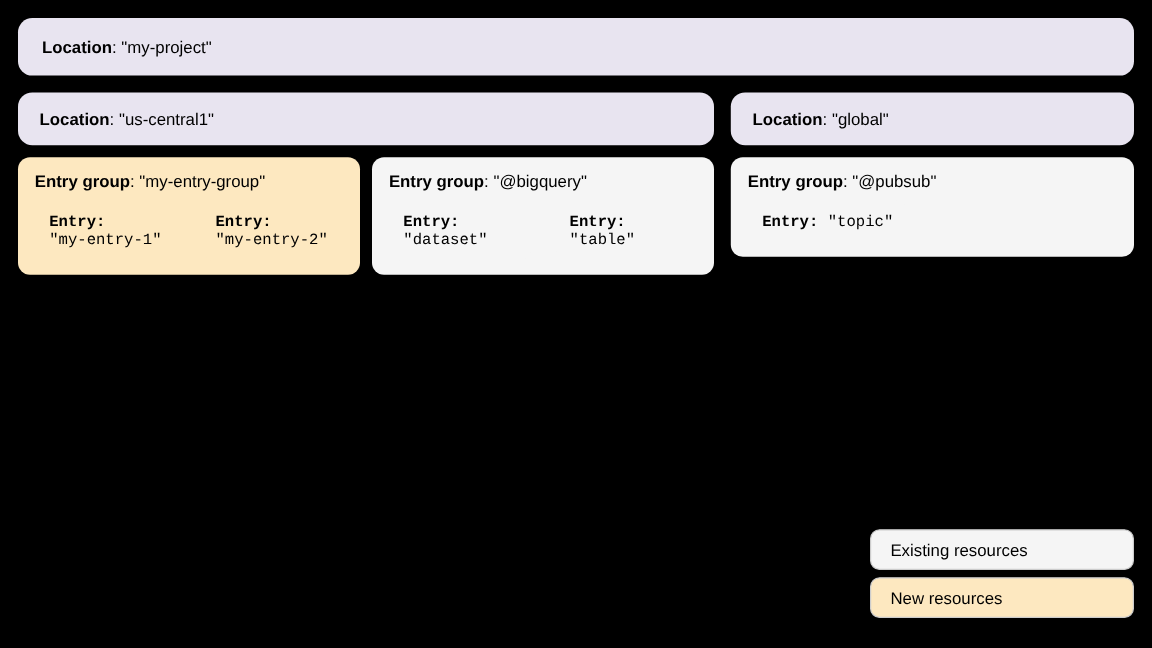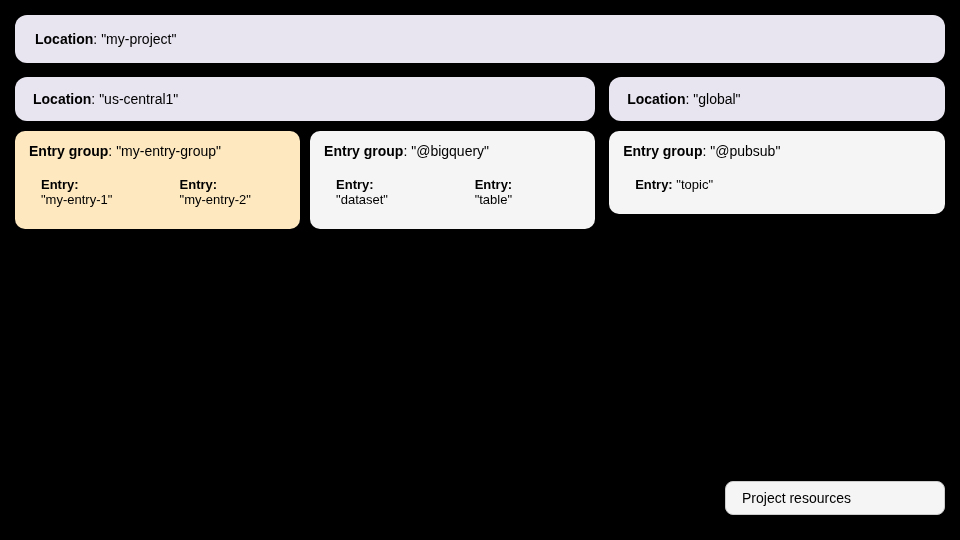--- a/index.html
+++ b/index.html
@@ -81,20 +81,21 @@
     .entry-group-box.white-right {
       background: #f5f5f5;
       width: 100%;
     }
 
     
     .entries-row {
       display: flex;
       gap: 20px;
       margin-top: 8px;
+      font-family: Liberation Mono, monospace;
     }
 
     .entry-box {
       border-radius: 10px;
       padding: 10px 12px;
       font-size: 13px;
     }
 
     .entry-box.orange {
       background: #fde8c0;
@@ -230,18 +231,23 @@
         </div>
 
       </div>
     </div>
 
   </div>
 
   <div class="legend">
     <div class="legend-item">
       <div class="legend-box existing">
-        <span>Project resources</span>
+        <span>Existing resources</span>
+      </div>
+    </div>
+    <div class="legend-item">
+      <div class="legend-box new">
+        <span>New resources</span>
       </div>
     </div>
   </div>
 
 </div>
 
 </body></html>

